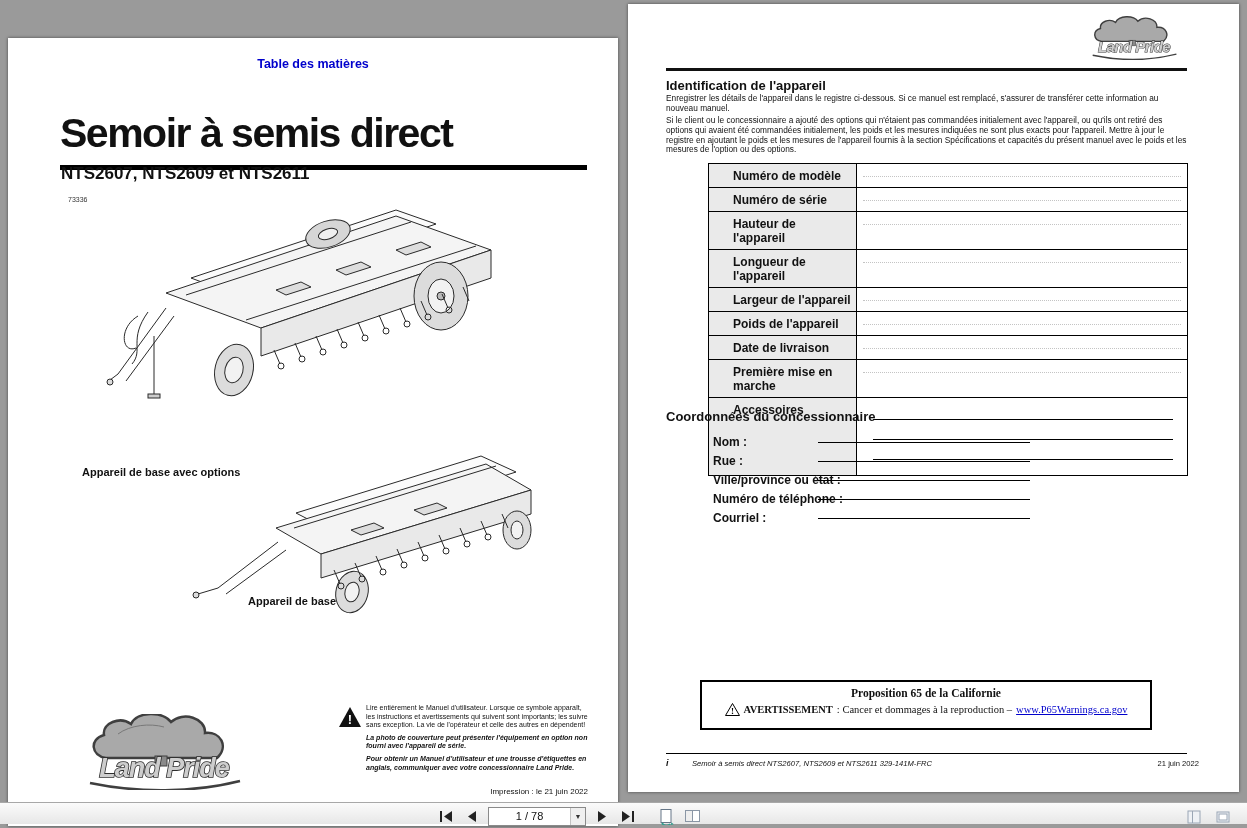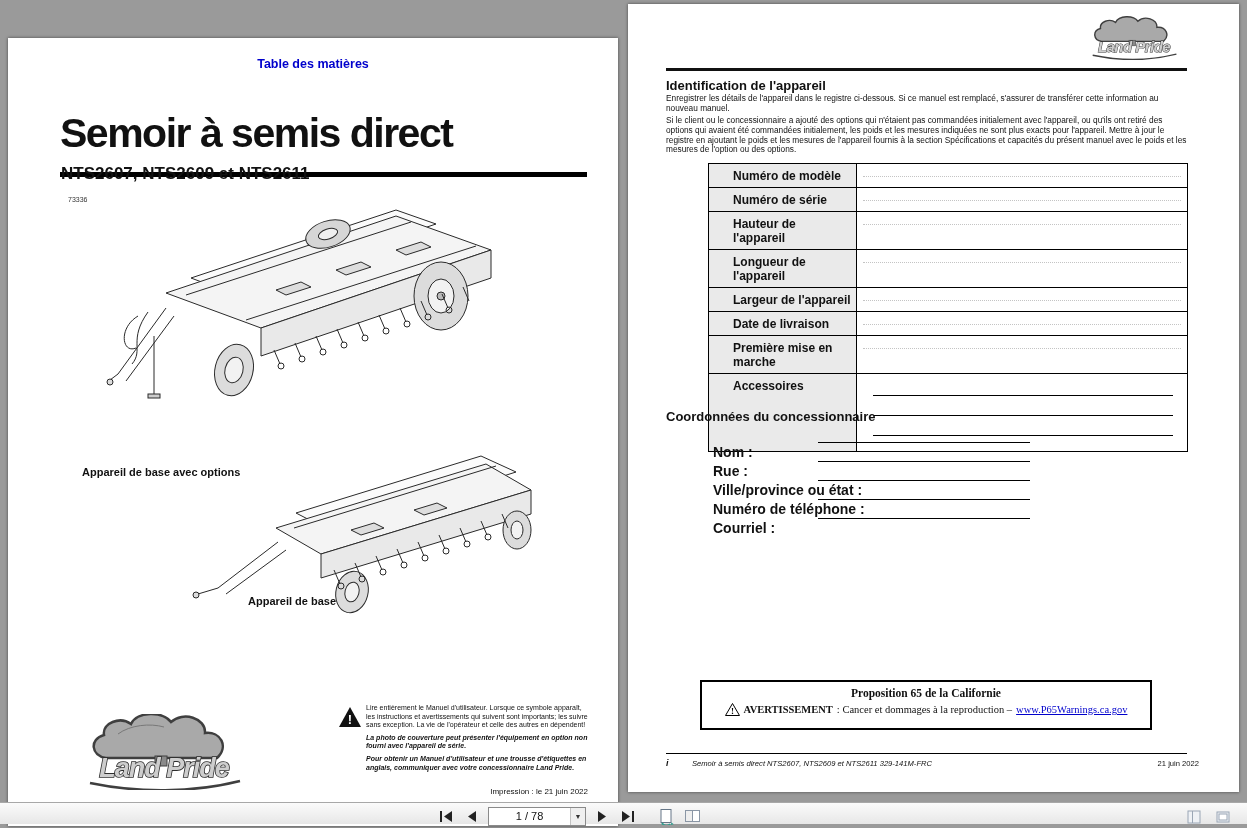--- a/index.html
+++ b/index.html
@@ -7,21 +7,21 @@
   .viewer { position:relative; width:1247px; height:828px; background:#9a9a9a; overflow:hidden;
             font-family:"Liberation Sans", sans-serif; color:#111; }
   .page { position:absolute; top:4px; height:788px; background:#fff; box-shadow:0 0 3px rgba(0,0,0,.55); }
   .page-left  { left:8px;  width:610px;margin-top:34px; }
   .page-right { left:628px; width:611px; }
 
   
   .toc-link { position:absolute; top:19px; left:0; width:100%; text-align:center;
               color:#0000cc; font-weight:bold; font-size:12.5px; cursor:pointer; }
   .cover-title { position:absolute; left:52px; top:72px; width:527px; font-size:41px; font-weight:bold;
-                 letter-spacing:-1.5px; padding-bottom:15px; border-bottom:5px solid #000; white-space:nowrap; }
+                 letter-spacing:-1.5px; padding-bottom:8px; border-bottom:5px solid #000; white-space:nowrap; }
   .cover-subtitle { position:absolute; left:53px; top:126px; font-size:17px; font-weight:bold; }
   .fig-number { position:absolute; left:60px; top:158px; font-size:7px; color:#333; }
   .illustration { position:absolute; left:88px; top:160px; }
   .caption { position:absolute; font-size:11px; font-weight:bold; }
   .caption-options { left:74px; top:428px; }
   .caption-base { left:240px; top:557px; }
   .docnum { position:absolute; right:28px; top:616px; text-align:right; font-size:17px;
             font-weight:bold; font-style:italic; line-height:20px; }
   .cover-warning-icon { position:absolute; left:330px; top:668px; }
   .cover-smalltext { position:absolute; left:358px; top:666px; width:226px; font-size:7px; line-height:8.6px; }
@@ -42,21 +42,21 @@
   .id-row { display:flex; border-top:1px solid #000; }
   .id-row:first-child { border-top:none; }
   .id-label { width:148px; background:#eaeaea; border-right:1px solid #000; font-size:12px; font-weight:bold;
               padding:5px 5px 4px 24px; }
   .id-value { flex:1; position:relative; height:19px; background:#fff; }
   .id-value .dotline { position:absolute; left:6px; right:6px; top:12px; border-bottom:1px dotted #c4c4c4; }
   .id-row.tall .id-value { height:77px; }
   .id-row.tall .id-label { padding-top:5px; }
   .fill-line { position:absolute; left:16px; width:300px; border-bottom:1px solid #000; }
   .dealer-row { position:absolute; left:85px; height:14px; }
-  .dealer-label { position:absolute; left:0; top:12px; font-size:14px; font-weight:bold; white-space:nowrap; }
+  .dealer-label { position:absolute; left:0; top:3px; font-size:12px; font-weight:bold; white-space:nowrap; }
   .dealer-line { position:absolute; left:105px; top:10px; width:212px; border-bottom:1px solid #000; }
   .prop65 { position:absolute; left:72px; top:676px; width:452px; height:50px; border:2px solid #000;
             background:#fff; font-family:"Liberation Serif", serif; text-align:center; }
   .prop65-title { font-size:11.5px; font-weight:bold; margin-top:5px; }
   .prop65-line { margin-top:4px; font-size:10.5px; display:flex; align-items:center; justify-content:center; gap:4px; }
   .p65-label { font-weight:bold; }
   .p65-link { color:#0000cc; text-decoration:underline; cursor:pointer; }
   .footer-rule { position:absolute; left:38px; top:749px; width:521px; height:1px; background:#000; }
   .footer-pagenum { position:absolute; left:38px; top:754px; font-size:9px; font-style:italic; font-weight:bold; }
   .footer-text { position:absolute; left:64px; top:755px; font-size:7.6px; font-style:italic; }
@@ -235,20 +235,26 @@
             <div class="dotline"></div>
           </div>
       </div>
       <div class="id-row">
         <div class="id-label">Largeur de l'appareil</div>
         <div class="id-value">
             <div class="dotline"></div>
           </div>
       </div>
       <div class="id-row">
+        <div class="id-label">Poids de l'appareil</div>
+        <div class="id-value">
+            <div class="dotline"></div>
+          </div>
+      </div>
+      <div class="id-row">
         <div class="id-label">Date de livraison</div>
         <div class="id-value">
             <div class="dotline"></div>
           </div>
       </div>
       <div class="id-row">
         <div class="id-label">Première mise en marche</div>
         <div class="id-value">
             <div class="dotline"></div>
           </div>

